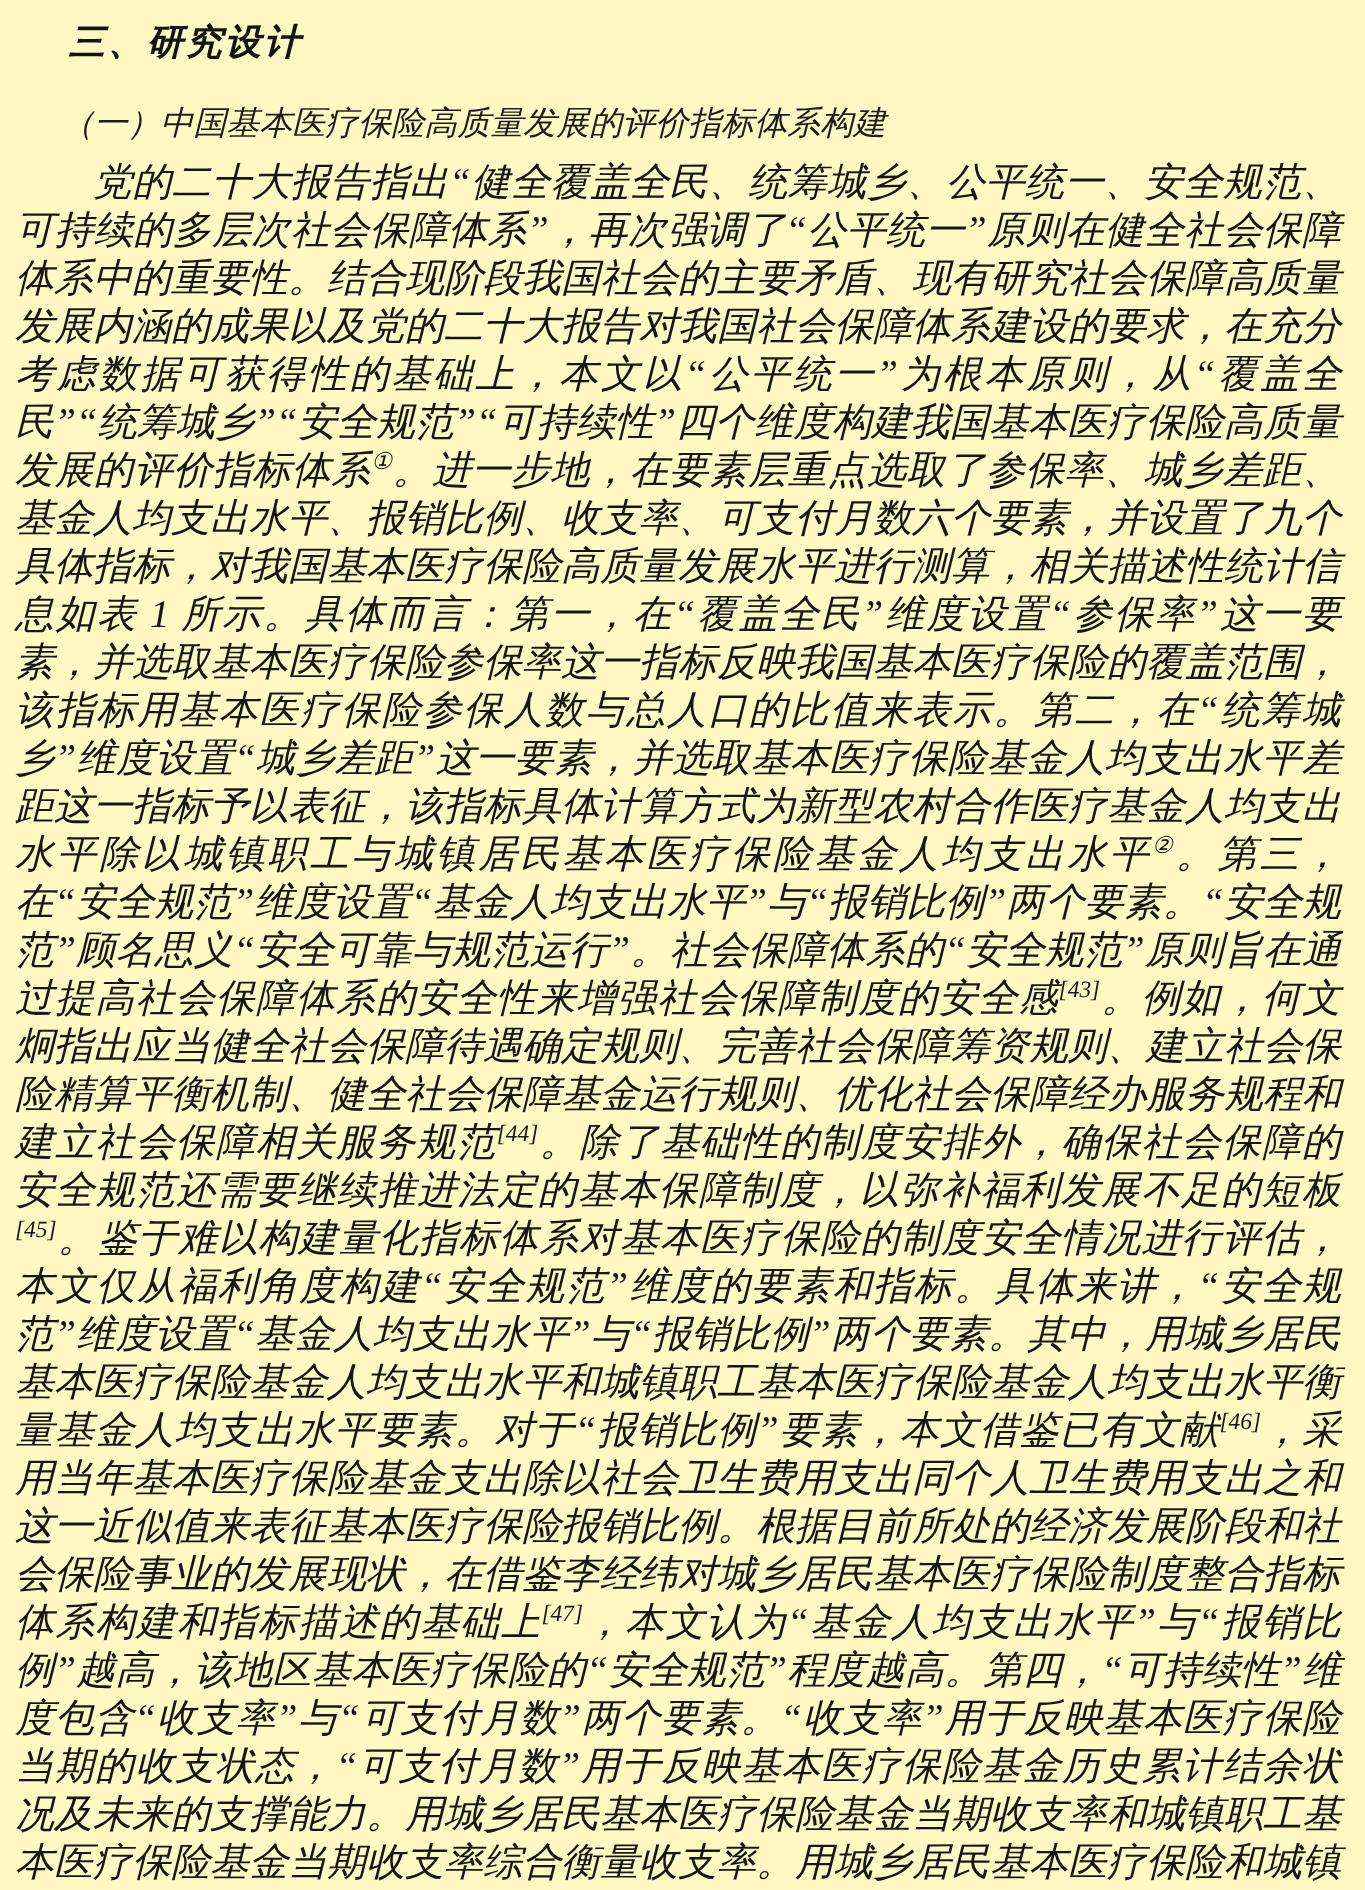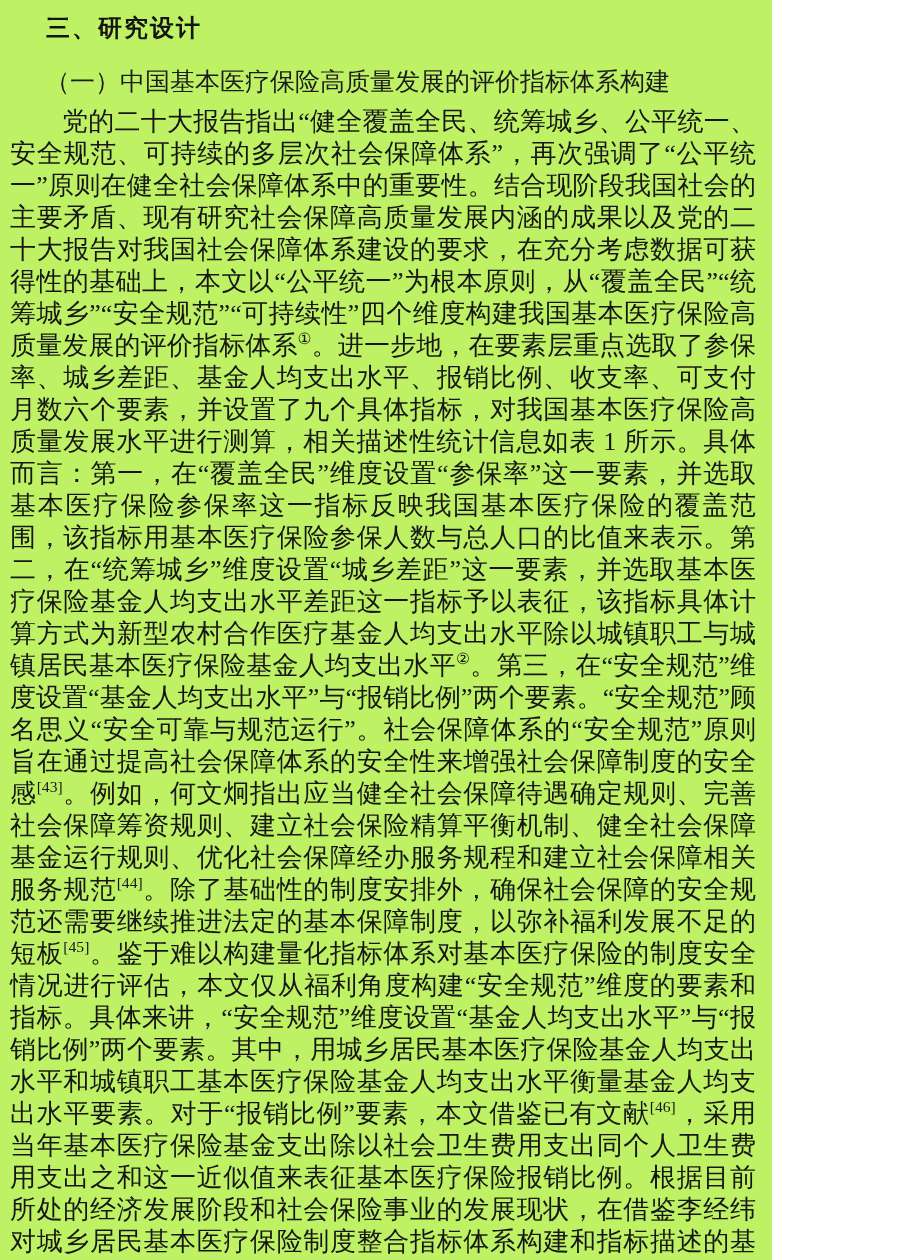--- a/index.html
+++ b/index.html
@@ -3,38 +3,39 @@
 <meta charset="utf-8">
 <style>
   html, body {
     margin: 0;
     padding: 0;
     background: #ffffff;
   }
   .page {
     position: relative;
     box-sizing: border-box;
-    width: 772px;
+    width: 910px;
     height: 1260px;
-    background: #bef264;
+    background: #fef9c3;
     color: #191919;
     font-family: "Liberation Serif", "DejaVu Serif", serif;
     padding: 10px 16px 0 10px;
     overflow: hidden;
+    font-style: italic;
   }
   .section-heading {
     font-family: "Liberation Sans", "DejaVu Sans", sans-serif;
     font-size: 24px;
     font-weight: 700;
     letter-spacing: 2px;
     margin: 2px 0 24px 36px;
     color: #141414;
   }
   .subhead {
-    font-size: 25px;
+    font-size: 22px;
     line-height: 28px;
     margin: 0 0 10px 0;
     text-indent: 1.4em;
     color: #1c1c1c;
   }
   .body-para {
     font-size: 26px;
     line-height: 32px;
     text-align: justify;
     text-justify: inter-ideograph;

